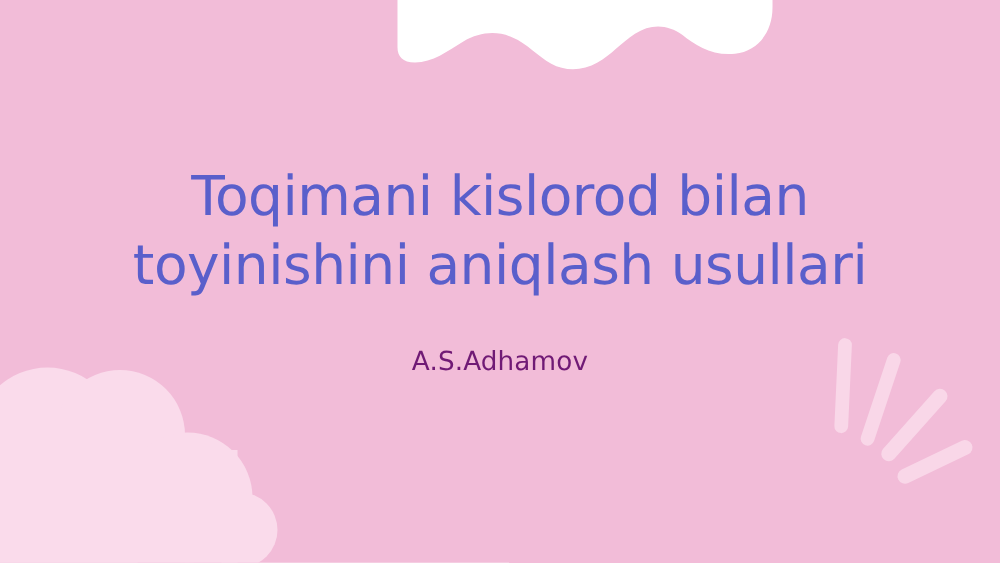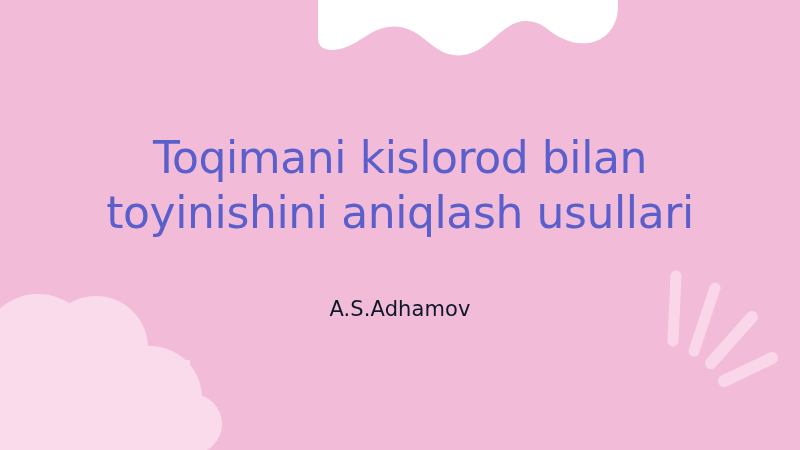--- a/index.html
+++ b/index.html
@@ -58,26 +58,25 @@
     letter-spacing: -0.4px;
     white-space: pre-line;
   }
 
   .subtitle {
     position: absolute;
     left: 40px;
     right: 40px;
     top: 277px;
     text-align: center;
-    color: #0f172a;
+    color: #701a75;
     font-family: "DejaVu Sans", sans-serif;
     font-size: 21px;
     font-weight: 400;
     letter-spacing: 0.1px;
-    margin-top: 20px;
   }
 </style>
 </head>
 <body>
 
 <div id="slide">
 
   <svg class="decor-svg" viewBox="0 0 800 450" preserveAspectRatio="none">
 
     <path fill="#ffffff" d="M318,-20

